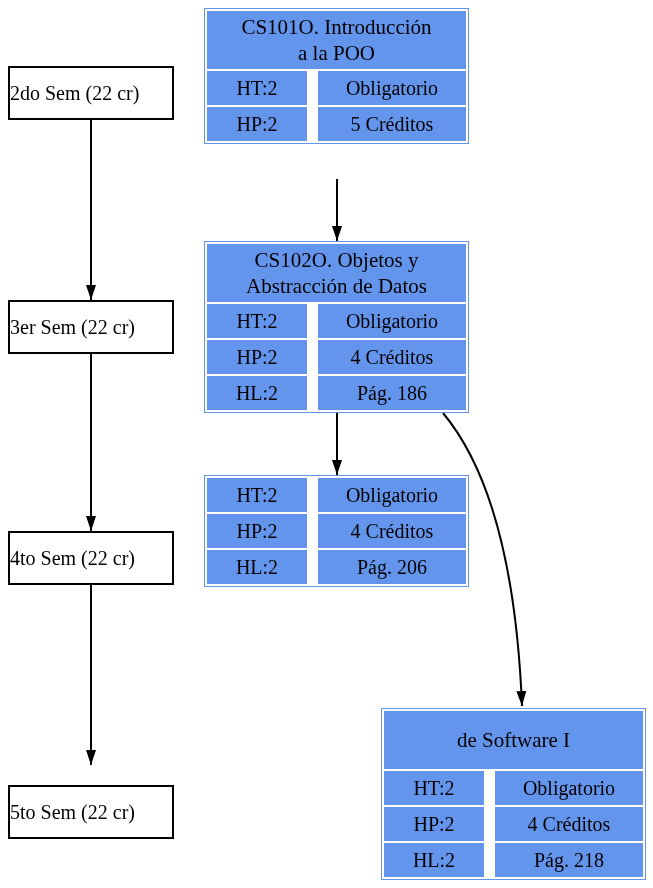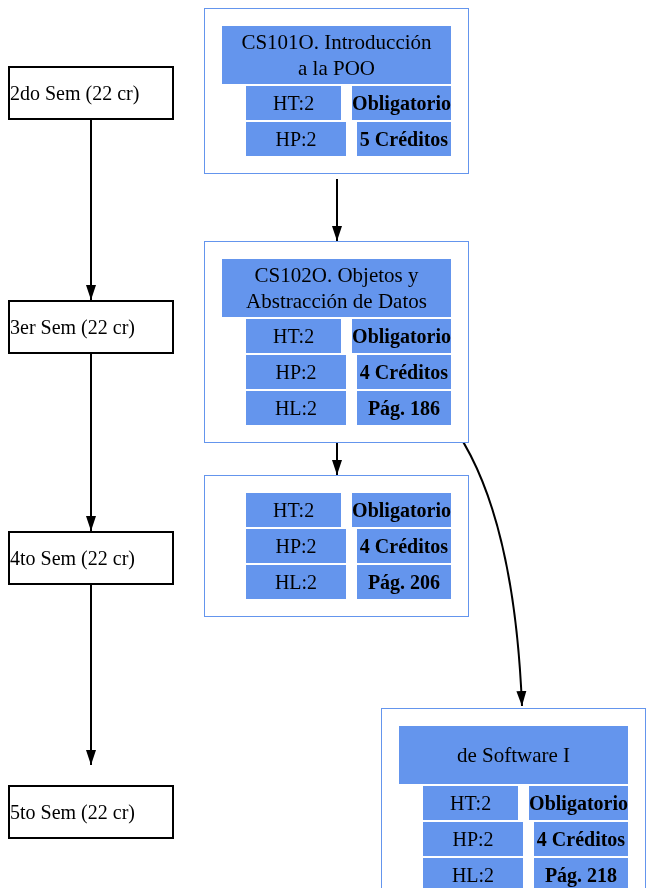--- a/index.html
+++ b/index.html
@@ -11,34 +11,34 @@
   .edges{position:absolute;left:0;top:0;width:653px;height:888px;pointer-events:none;}
   .sem{
     position:absolute;left:8px;width:166px;height:54px;box-sizing:border-box;
     background:#ffffff;border:2px solid #000;
     display:flex;align-items:center;justify-content:flex-start;
     font-size:20px;white-space:nowrap;
   }
   .card{
     position:absolute;width:265px;box-sizing:border-box;
     background:#ffffff;border:1px solid var(--card-fill,#6495ED);
-    padding:17px;display:flex;flex-direction:column;gap:2px;
+    padding:2px;display:flex;flex-direction:column;gap:2px;
   }
   .hdr{
     background:var(--card-fill,#6495ED);height:58px;
     display:flex;flex-direction:column;align-items:center;justify-content:center;
     font-size:21px;line-height:26px;text-align:center;
   }
-  .row{display:flex;gap:11px;height:34px;margin-left:24px;}
+  .row{display:flex;gap:11px;height:34px;}
   .cell{
     background:var(--card-fill,#6495ED);
     display:flex;align-items:center;justify-content:center;font-size:20px;
   }
   .cl{width:100px;}
-  .cr{flex:1;font-weight:bold;}
+  .cr{flex:1;}
 </style>
 </head>
 <body>
 
 <div class="canvas">
 
   <svg class="edges" width="653" height="888" viewBox="0 0 653 888" xmlns="http://www.w3.org/2000/svg">
     <defs>
       <marker id="ah" markerUnits="userSpaceOnUse" markerWidth="16" markerHeight="12" refX="15" refY="6" orient="auto">
         <polygon points="0,1 15,6 0,11" fill="#000000"></polygon>

